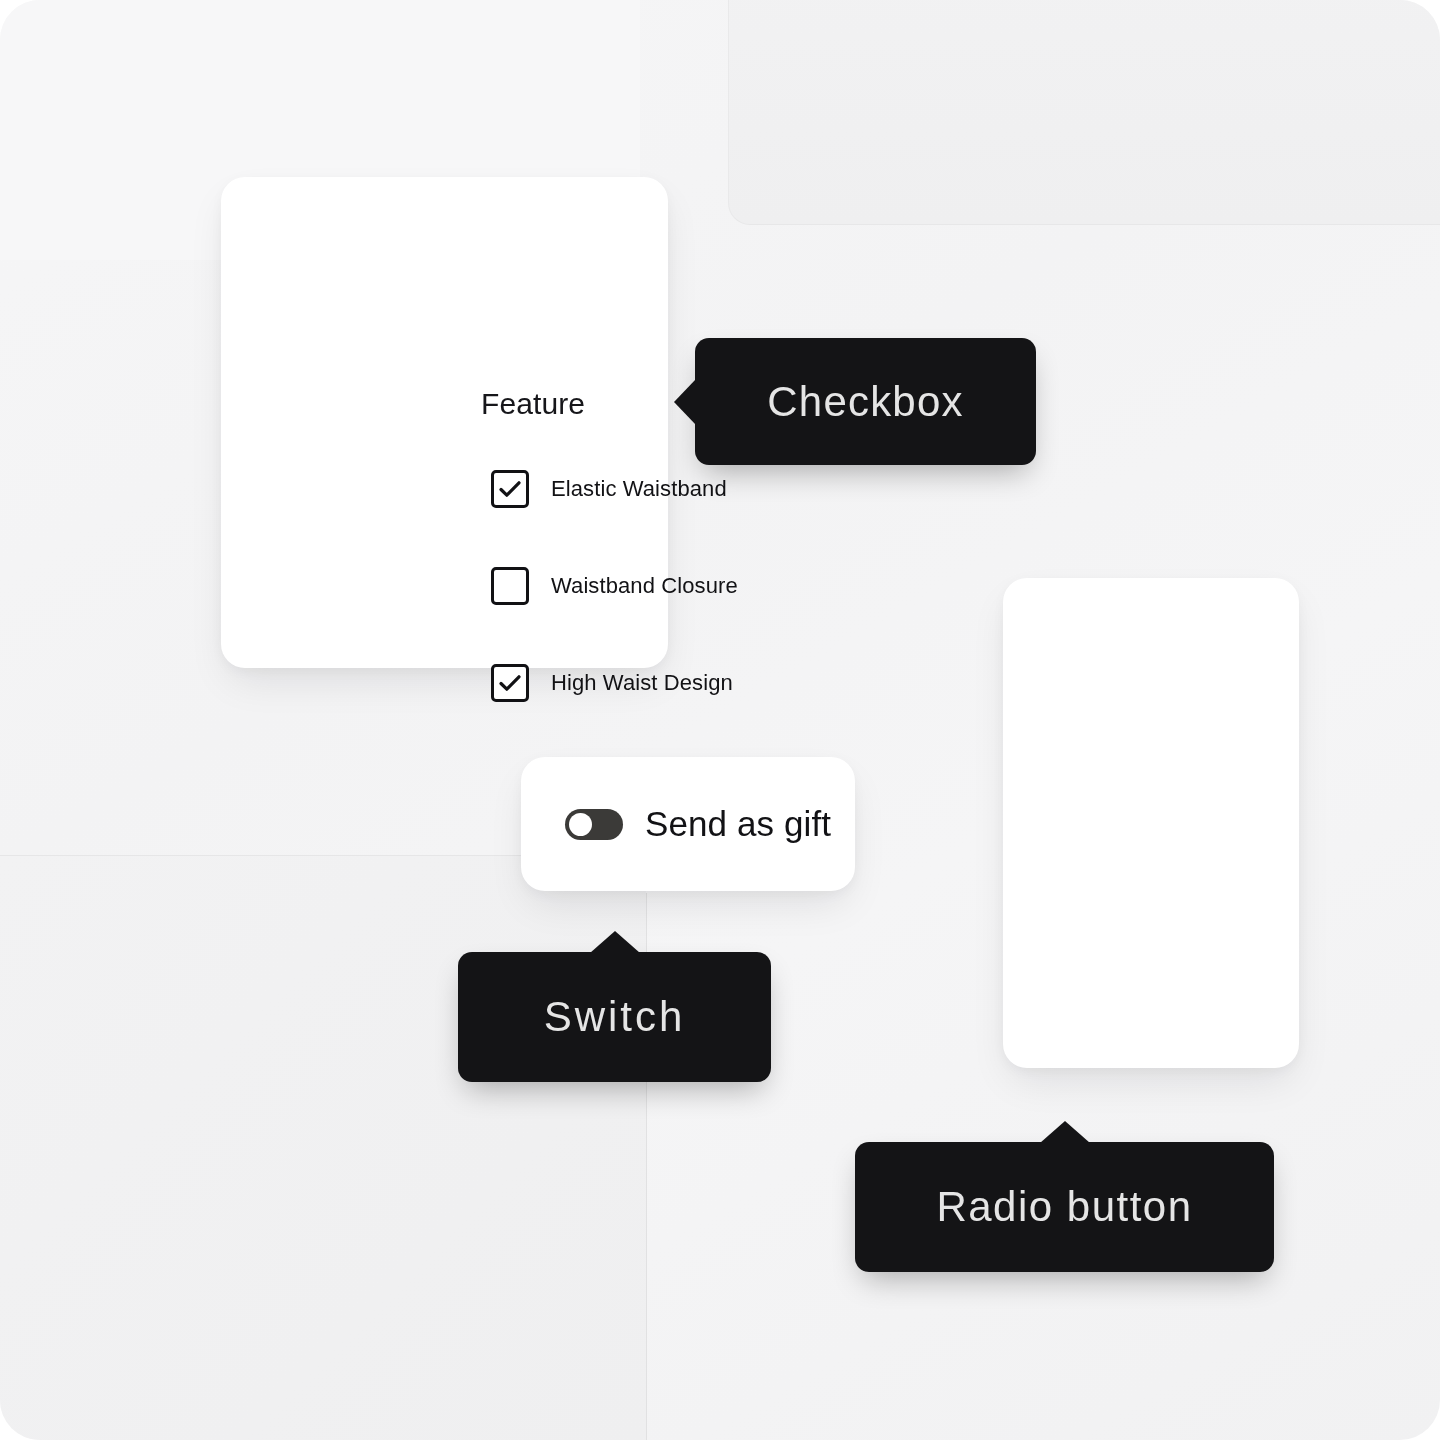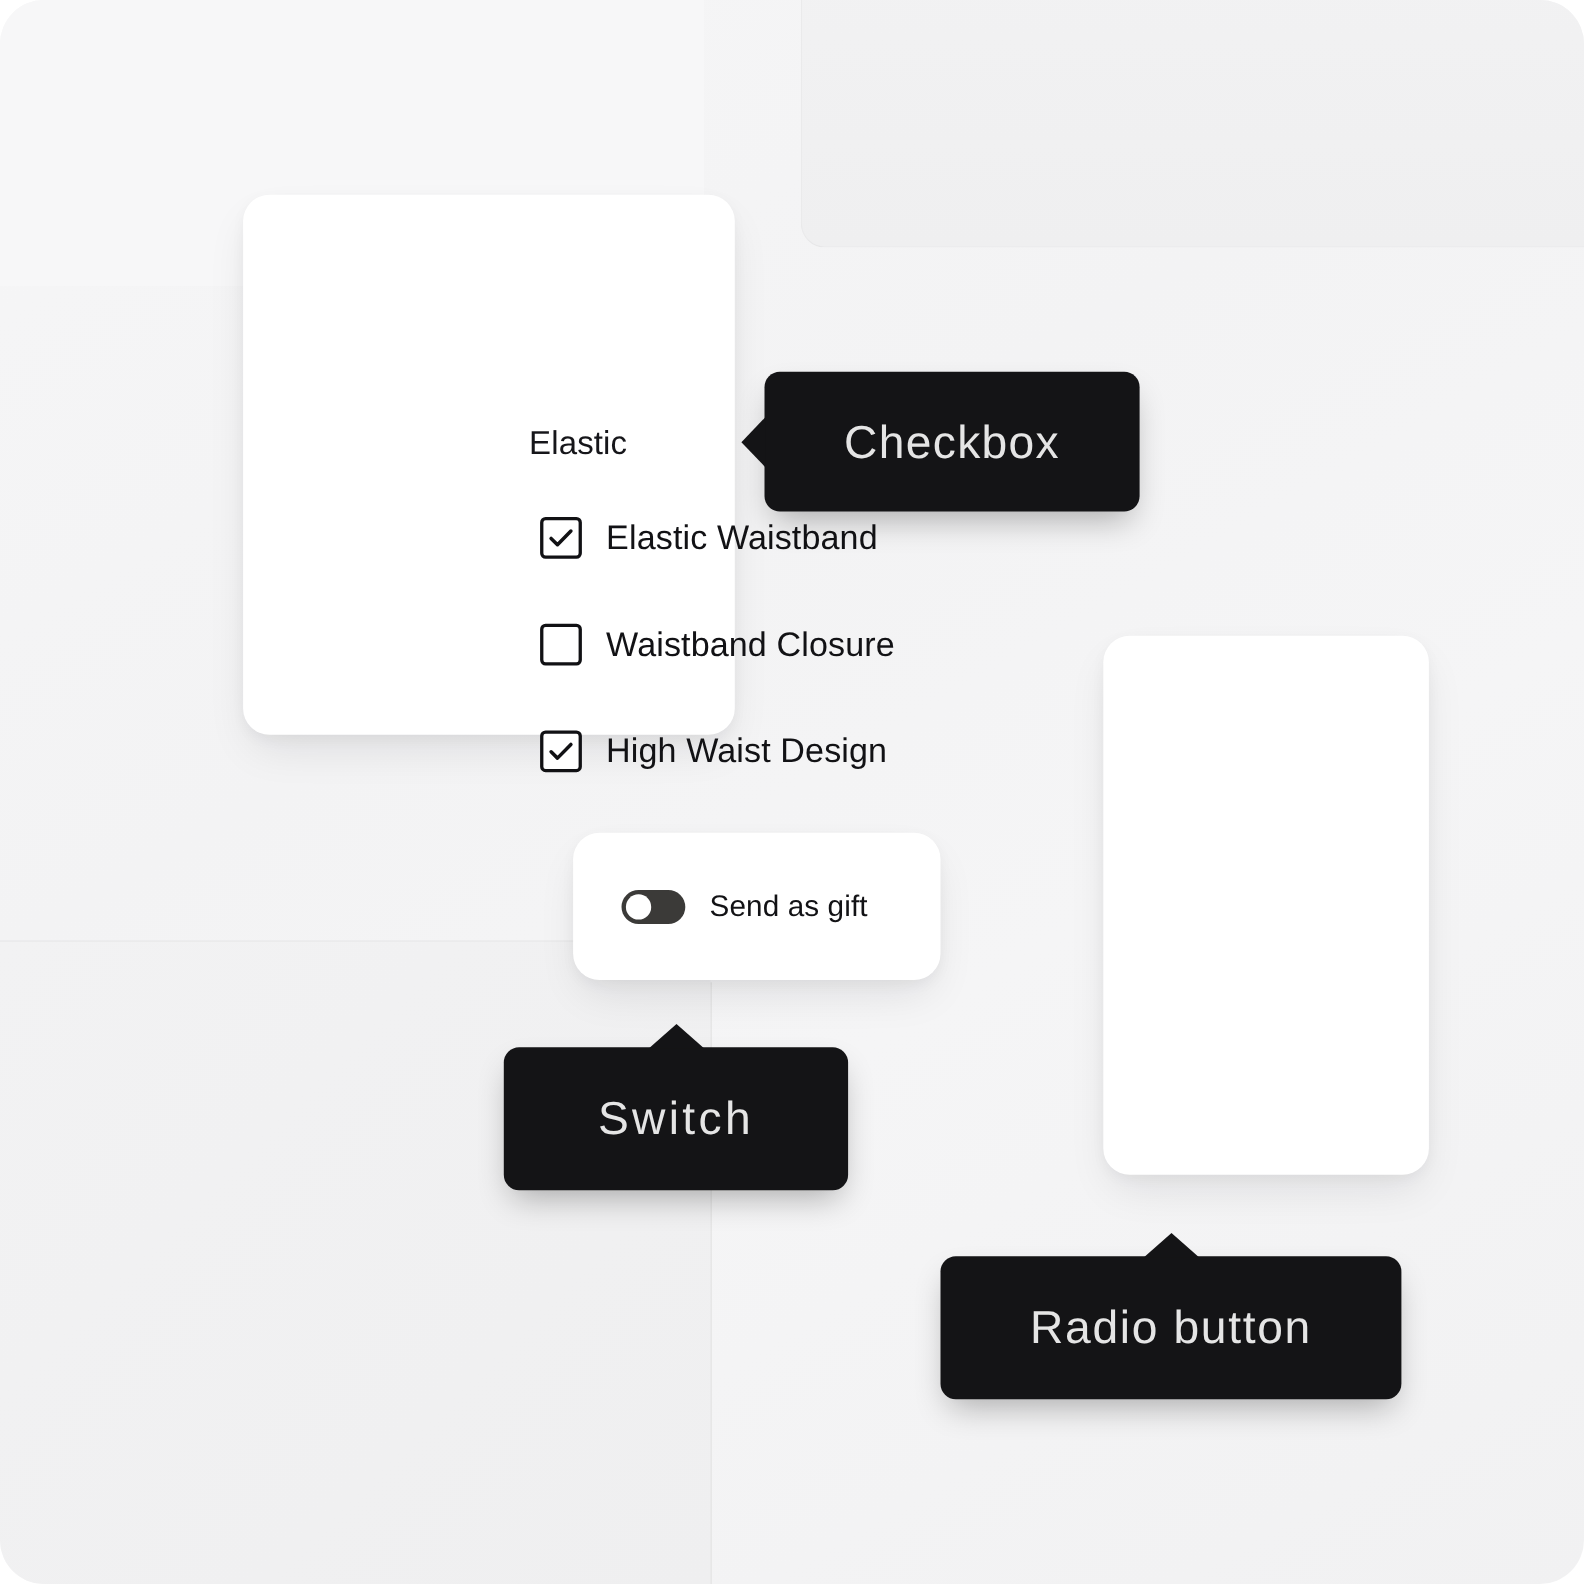--- a/index.html
+++ b/index.html
@@ -80,21 +80,21 @@
 
   .opt-row {
     display: flex;
     align-items: center;
     height: 48px;
   }
   #feature-list .opt-row { margin-bottom: 49px; }
   #feature-list .opt-row:last-child { margin-bottom: 0; }
 
   .opt-label {
-    font-size: 31px;
+    font-size: 22px;
     color: #121215;
     letter-spacing: 0.1px;
     white-space: nowrap;
   }
   #feature-list .opt-label { margin-left: 22px; }
 
   
   .checkbox {
     width: 38px; height: 38px;
     flex: 0 0 38px;
@@ -121,21 +121,21 @@
     padding: 0 4px;
   }
   .switch-track.off { justify-content: flex-start; }
   .switch-knob {
     width: 23px; height: 23px;
     border-radius: 50%;
     background: #ffffff;
   }
   .switch-label {
     margin-left: 22px;
-    font-size: 27px;
+    font-size: 35px;
     color: #121215;
     letter-spacing: 0.1px;
     white-space: nowrap;
   }
 
   
   .tooltip {
     position: absolute;
     background: #141416;
     border-radius: 14px;
@@ -179,21 +179,21 @@
 
 <div id="stage">
 
   <div class="bg-card-tl"></div>
   <div class="bg-panel-tr"></div>
   <div class="bg-left-tint"></div>
   <div class="bg-divider-h"></div>
   <div class="bg-divider-v"></div>
 
   <div class="card" id="feature-card">
-    <div class="card-title">Elastic</div>
+    <div class="card-title">Feature</div>
 
     <div class="opt-list" id="feature-list">
 
       <div class="opt-row">
         <span class="checkbox checked">
           <svg class="tick" width="26" height="26" viewBox="0 0 26 26" aria-hidden="true">
             <polyline points="4,13.5 9.8,19.2 22,6.8" fill="none" stroke="#111114" stroke-width="3.2" stroke-linecap="round" stroke-linejoin="round"></polyline>
           </svg>
         </span>
         <span class="opt-label">Elastic Waistband</span>

